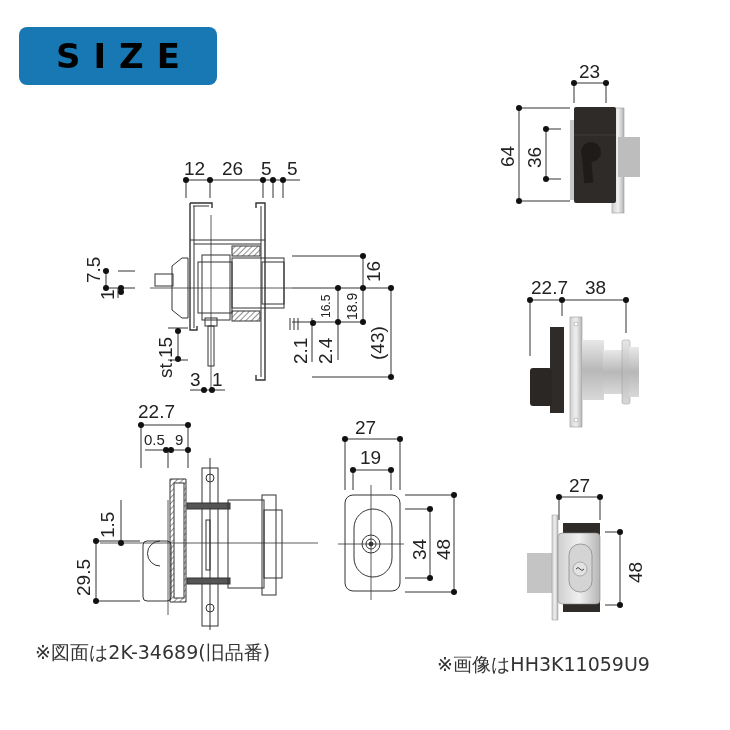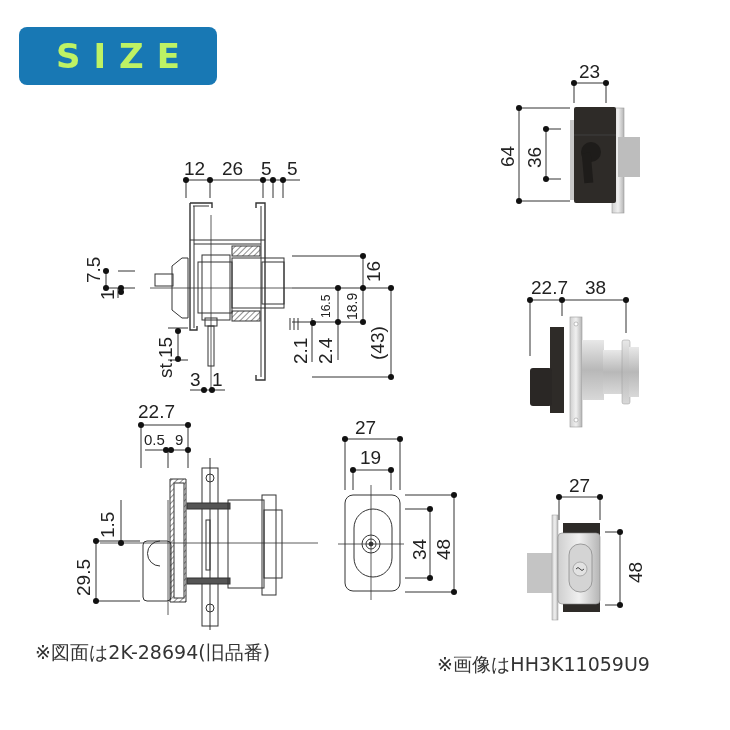--- a/index.html
+++ b/index.html
@@ -1,18 +1,18 @@
 <!DOCTYPE html>
 <html><head>
 <meta charset="utf-8">
 <style>
   html, body { margin:0; padding:0; background:#ffffff; }
   body { width:730px; height:730px; position:relative; overflow:hidden; font-family:"Liberation Sans", sans-serif; }
   .size-badge { position:absolute; left:19px; top:27px; width:198px; height:58px; background:#1878b4; border-radius:8px; display:flex; align-items:center; justify-content:center; }
-  .size-badge span { color:#bef264; font-family:"DejaVu Sans", sans-serif; font-weight:bold; font-size:34px; letter-spacing:13px; margin-left:13px; }
+  .size-badge span { color:#000000; font-family:"DejaVu Sans", sans-serif; font-weight:bold; font-size:34px; letter-spacing:13px; margin-left:13px; }
   svg.drawing { position:absolute; left:0; top:0; }
   .dim { font-family:"Liberation Sans", sans-serif; fill:#222; }
   .note { position:absolute; font-family:"DejaVu Sans", sans-serif; font-size:19px; color:#333; letter-spacing:0px; }
   .note-left { left:35px; top:640px; }
   .note-right { left:437px; top:652px; }
 </style>
 </head>
 <body>
 
 <div class="size-badge">
@@ -319,14 +319,14 @@
       <circle cx="620" cy="532" r="3"></circle>
         <circle cx="620" cy="605" r="3"></circle>
     </g>
   </g>
   <g class="dim">
     <text x="569" y="492" font-size="19">27</text>
     <text transform="translate(642,583) rotate(-90)" font-size="19">48</text>
   </g>
 </svg>
 
-<div class="note note-left">※図面は2K-28694(旧品番)</div>
+<div class="note note-left">※図面は2K-34689(旧品番)</div>
 <div class="note note-right">※画像はHH3K11059U9</div>
 
 </body></html>

